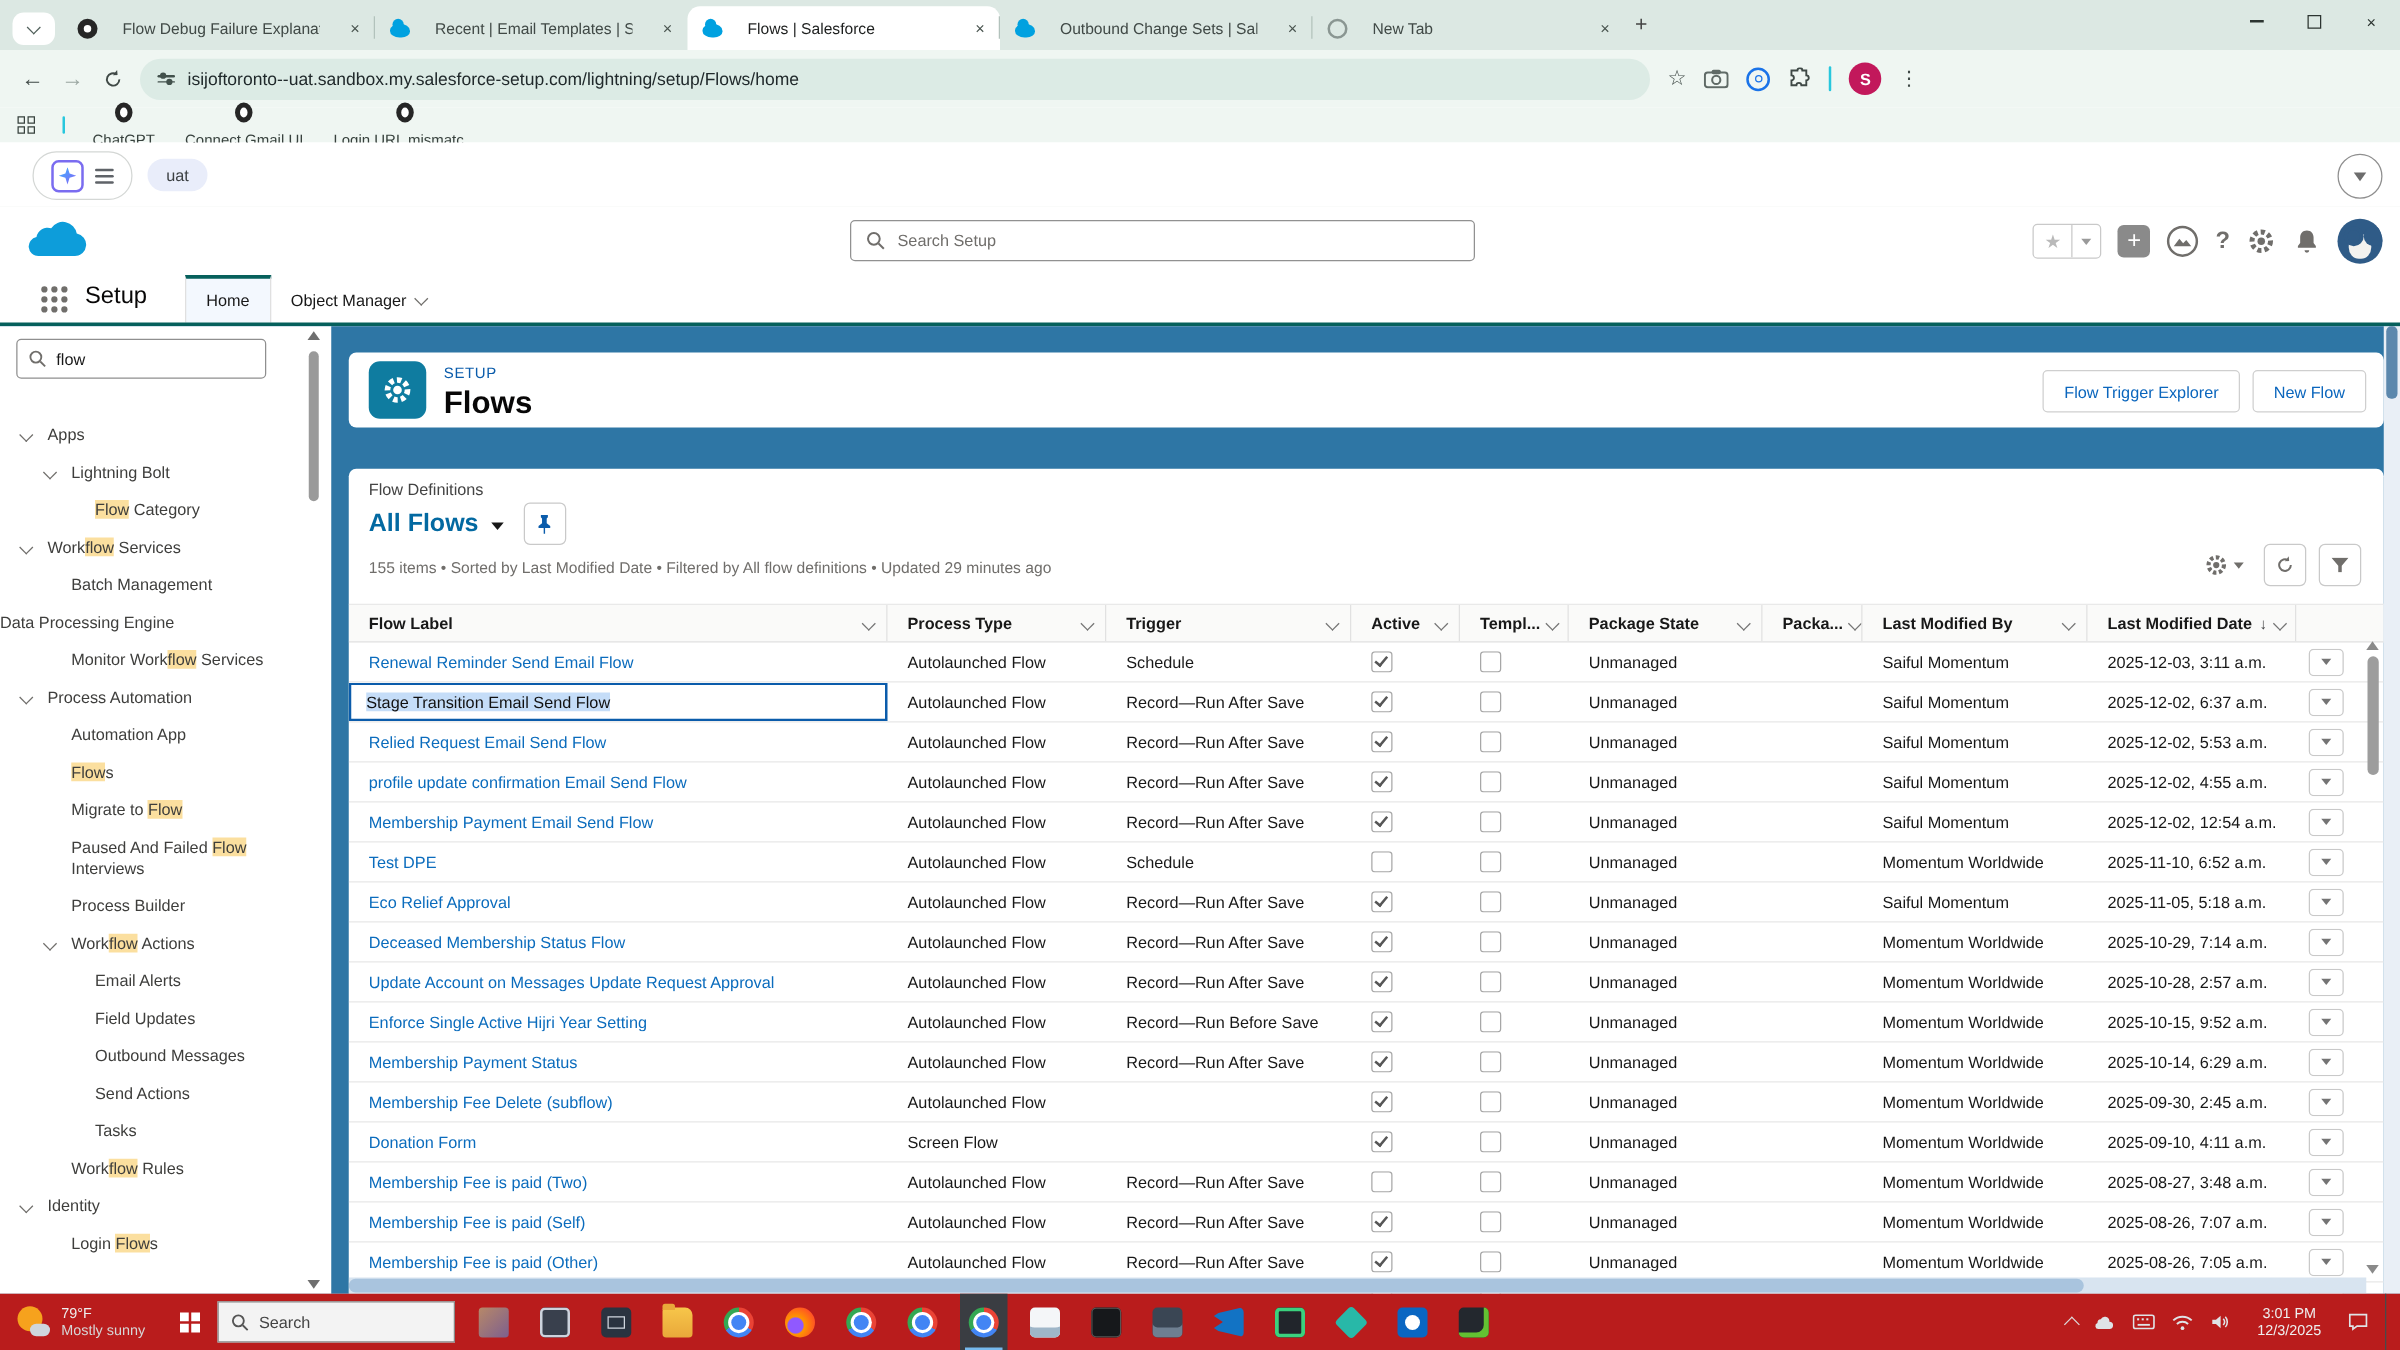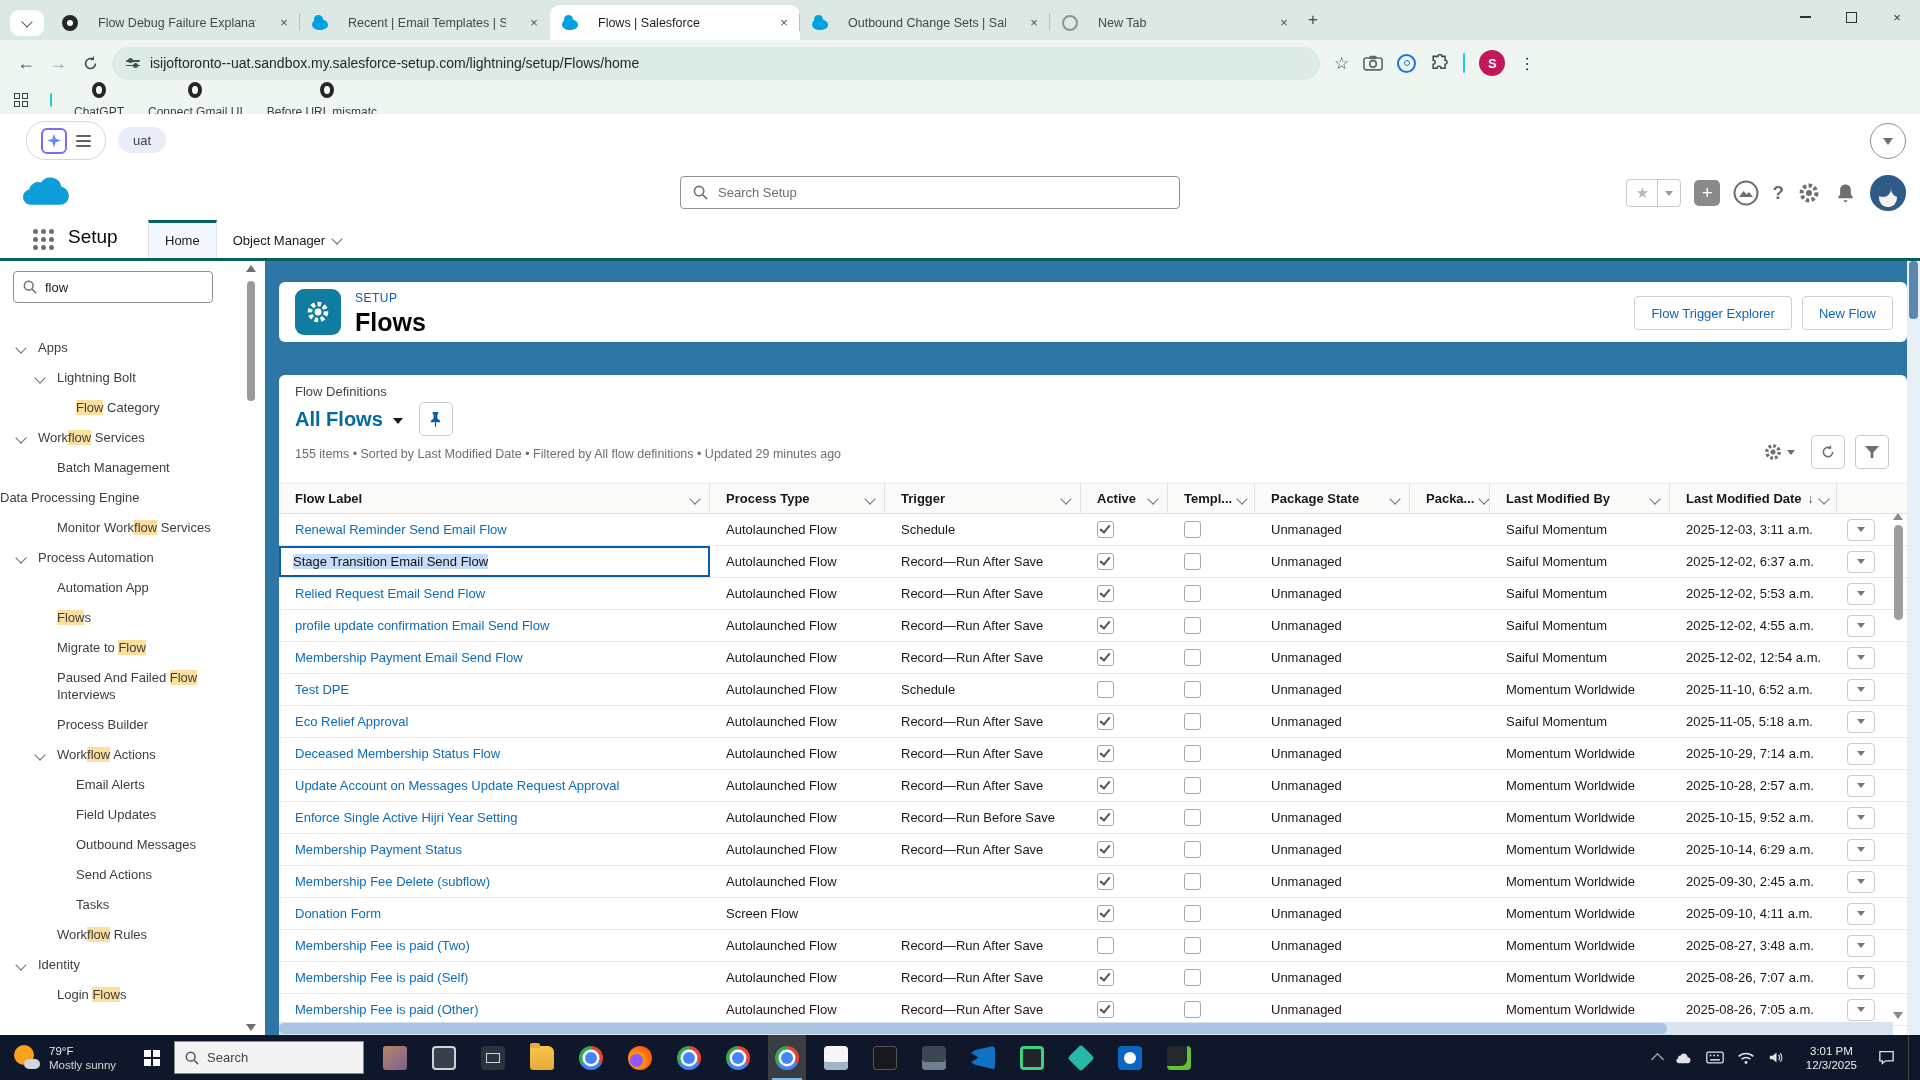--- a/index.html
+++ b/index.html
@@ -127,21 +127,21 @@
   .cb.on::after{content:"";position:absolute;left:4px;top:1px;width:4px;height:8px;border-right:2px solid #565656;border-bottom:2px solid #565656;transform:rotate(40deg);}
   .row-act{width:26px;height:20px;border:1px solid #c9c9c9;border-radius:4px;background:#fff;display:flex;align-items:center;justify-content:center;margin-left:4px;}
   .row-act .tri-down{border-left-width:4px;border-right-width:4px;border-top-width:5px;border-top-color:#747474;}
   .v-scroll{position:absolute;right:3px;top:138px;bottom:16px;width:11px;}
   .v-thumb{position:absolute;top:12px;left:1px;width:9px;height:95px;background:#9d9d9d;border-radius:5px;}
   .h-scroll{position:absolute;left:0;right:14px;bottom:0;height:13px;background:#d8e4f0;}
   .h-thumb{position:absolute;left:0;top:1px;height:11px;width:86%;background:#a9c4de;border-radius:6px;}
   .page-scroll{position:absolute;right:0;top:0;bottom:0;width:13px;background:#e9eff6;}
   .page-thumb{position:absolute;top:0;left:2px;width:9px;height:58px;background:#5c88ad;border-radius:4px;}
   
-  .taskbar{position:absolute;left:0;right:0;bottom:0;height:45px;background:#0f172a;display:flex;align-items:center;color:#eee;}
+  .taskbar{position:absolute;left:0;right:0;bottom:0;height:45px;background:#b91c1c;display:flex;align-items:center;color:#eee;}
   .weather{display:flex;align-items:center;gap:9px;padding:0 14px;height:100%;}
   .wx-icon{width:26px;height:26px;position:relative;}
   .wx-icon::before{content:"";position:absolute;left:0;top:0;width:20px;height:20px;border-radius:50%;background:#f6a21d;}
   .wx-icon::after{content:"";position:absolute;right:0;bottom:2px;width:16px;height:10px;border-radius:8px;background:#cfd6dd;}
   .wx-txt{font-size:11.5px;line-height:14px;}
   .start{width:44px;height:100%;display:flex;align-items:center;justify-content:center;}
   .win-logo{width:16px;height:16px;background:
      linear-gradient(#fff,#fff) 0 0/7px 7px no-repeat,
      linear-gradient(#fff,#fff) 9px 0/7px 7px no-repeat,
      linear-gradient(#fff,#fff) 0 9px/7px 7px no-repeat,
@@ -269,21 +269,21 @@
         <span class="bm">
           <span class="fav fav-chatgpt"></span>
           <span>ChatGPT</span>
         </span>
         <span class="bm">
           <span class="fav fav-chatgpt"></span>
           <span>Connect Gmail UI</span>
         </span>
         <span class="bm">
           <span class="fav fav-chatgpt"></span>
-          <span>Before URL mismatc...</span>
+          <span>Login URL mismatc...</span>
         </span>
       </span>
   </div>
 
   <div class="pillrow">
     <div class="spark-pill">
       <span class="spark"></span>
       <span class="burger">
           <i></i>
           <i></i>

